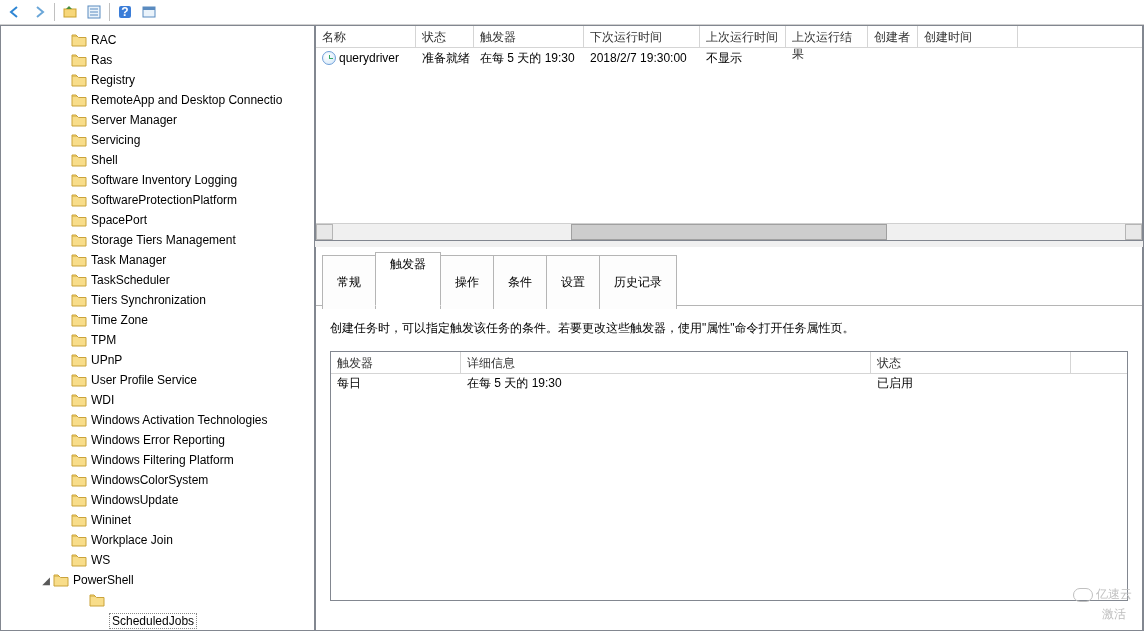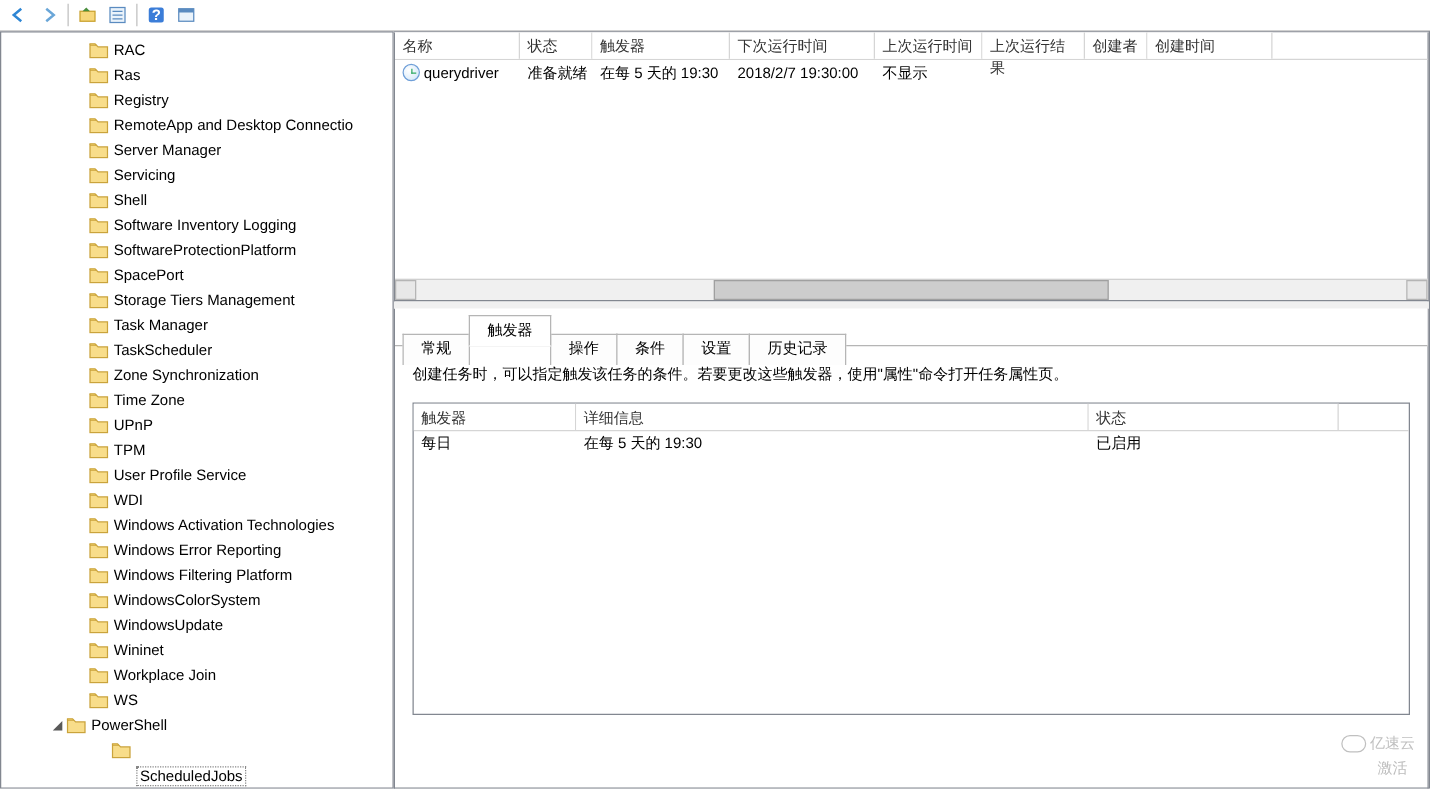--- a/index.html
+++ b/index.html
@@ -38,21 +38,21 @@
 .hs-btn { width:17px; background:#e8e8e8; border:1px solid #b5b5b5; }
 .hs-track { flex:1; position:relative; }
 .hs-thumb { position:absolute; height:100%; background:#cdcdcd; border:1px solid #a0a0a0; }
 
 .gap { height:6px; background:#f0f0f0; }
 
 .detail { flex:1; border:1px solid #828790; border-top:none; background:#fff; display:flex; flex-direction:column; }
 .tabs { display:flex; padding:4px 6px 0 6px; border-bottom:1px solid #b5b5b5; background:#fff; }
 .tab { padding:3px 14px; border:1px solid #b5b5b5; border-bottom:none; background:#fff; margin-right:-1px; cursor:default; position:relative; top:1px; }
 .tab.active { background:#fff; border-bottom:1px solid #fff; z-index:1; }
-.tab.inactive { background:#fdfdfd; top:16px; padding:2px 14px; }
+.tab.inactive { background:#fdfdfd; top:4px; padding:18px 14px; }
 .detail-body { flex:1; padding:14px 14px; }
 .desc { margin-bottom:14px; }
 .inner-table { border:1px solid #828790; height:250px; }
 .it-head { display:flex; height:22px; border-bottom:1px solid #d5d5d5; }
 .it-row { display:flex; height:20px; }
 
 .watermark { position:absolute; right:18px; bottom:8px; text-align:right; color:#bdbdbd; font-size:18px; pointer-events:none; }
 .logo { position:absolute; right:12px; bottom:28px; color:#c0c0c0; font-size:13px; display:flex; align-items:center; gap:3px; }
 .logo-cloud { width:20px; height:14px; border:1.5px solid #c0c0c0; border-radius:8px; position:relative; }
 </style>
@@ -220,48 +220,48 @@
           </svg>
           <span class="lbl">TaskScheduler</span>
         </div>
         <div class="tree-item">
           <span class="sp" style="width:46px"></span>
           <span class="exp"></span>
           <svg class="fi" viewBox="0 0 16 14">
             <path d="M1 3 L6 3 L7.5 4.5 L15 4.5 L15 13 L1 13 Z" fill="#f8dd8a" stroke="#caa33b"></path>
             <path d="M1 3 L1 2 L5 2 L6 3" fill="#f3d36c" stroke="#caa33b"></path>
           </svg>
-          <span class="lbl">Zone Synchronization</span>
+          <span class="lbl">Tiers Synchronization</span>
         </div>
         <div class="tree-item">
           <span class="sp" style="width:46px"></span>
           <span class="exp"></span>
           <svg class="fi" viewBox="0 0 16 14">
             <path d="M1 3 L6 3 L7.5 4.5 L15 4.5 L15 13 L1 13 Z" fill="#f8dd8a" stroke="#caa33b"></path>
             <path d="M1 3 L1 2 L5 2 L6 3" fill="#f3d36c" stroke="#caa33b"></path>
           </svg>
           <span class="lbl">Time Zone</span>
         </div>
         <div class="tree-item">
           <span class="sp" style="width:46px"></span>
           <span class="exp"></span>
           <svg class="fi" viewBox="0 0 16 14">
             <path d="M1 3 L6 3 L7.5 4.5 L15 4.5 L15 13 L1 13 Z" fill="#f8dd8a" stroke="#caa33b"></path>
             <path d="M1 3 L1 2 L5 2 L6 3" fill="#f3d36c" stroke="#caa33b"></path>
           </svg>
+          <span class="lbl">TPM</span>
+        </div>
+        <div class="tree-item">
+          <span class="sp" style="width:46px"></span>
+          <span class="exp"></span>
+          <svg class="fi" viewBox="0 0 16 14">
+            <path d="M1 3 L6 3 L7.5 4.5 L15 4.5 L15 13 L1 13 Z" fill="#f8dd8a" stroke="#caa33b"></path>
+            <path d="M1 3 L1 2 L5 2 L6 3" fill="#f3d36c" stroke="#caa33b"></path>
+          </svg>
           <span class="lbl">UPnP</span>
-        </div>
-        <div class="tree-item">
-          <span class="sp" style="width:46px"></span>
-          <span class="exp"></span>
-          <svg class="fi" viewBox="0 0 16 14">
-            <path d="M1 3 L6 3 L7.5 4.5 L15 4.5 L15 13 L1 13 Z" fill="#f8dd8a" stroke="#caa33b"></path>
-            <path d="M1 3 L1 2 L5 2 L6 3" fill="#f3d36c" stroke="#caa33b"></path>
-          </svg>
-          <span class="lbl">TPM</span>
         </div>
         <div class="tree-item">
           <span class="sp" style="width:46px"></span>
           <span class="exp"></span>
           <svg class="fi" viewBox="0 0 16 14">
             <path d="M1 3 L6 3 L7.5 4.5 L15 4.5 L15 13 L1 13 Z" fill="#f8dd8a" stroke="#caa33b"></path>
             <path d="M1 3 L1 2 L5 2 L6 3" fill="#f3d36c" stroke="#caa33b"></path>
           </svg>
           <span class="lbl">User Profile Service</span>
         </div>

